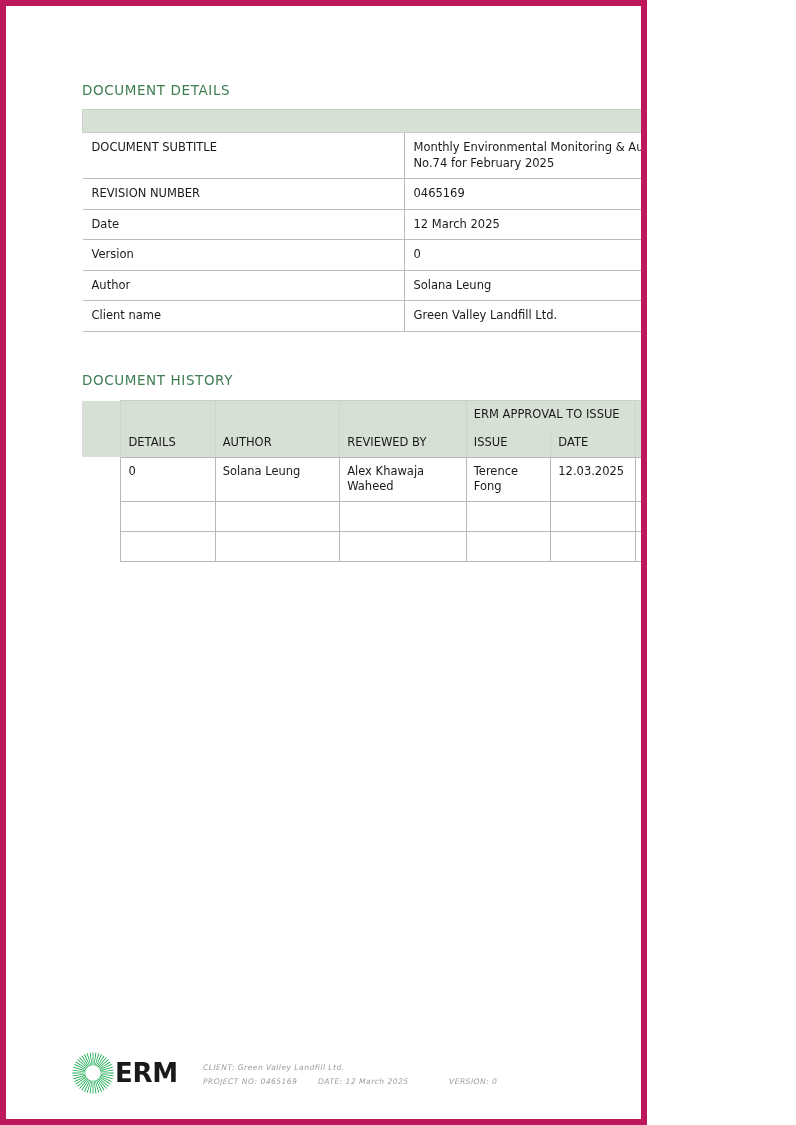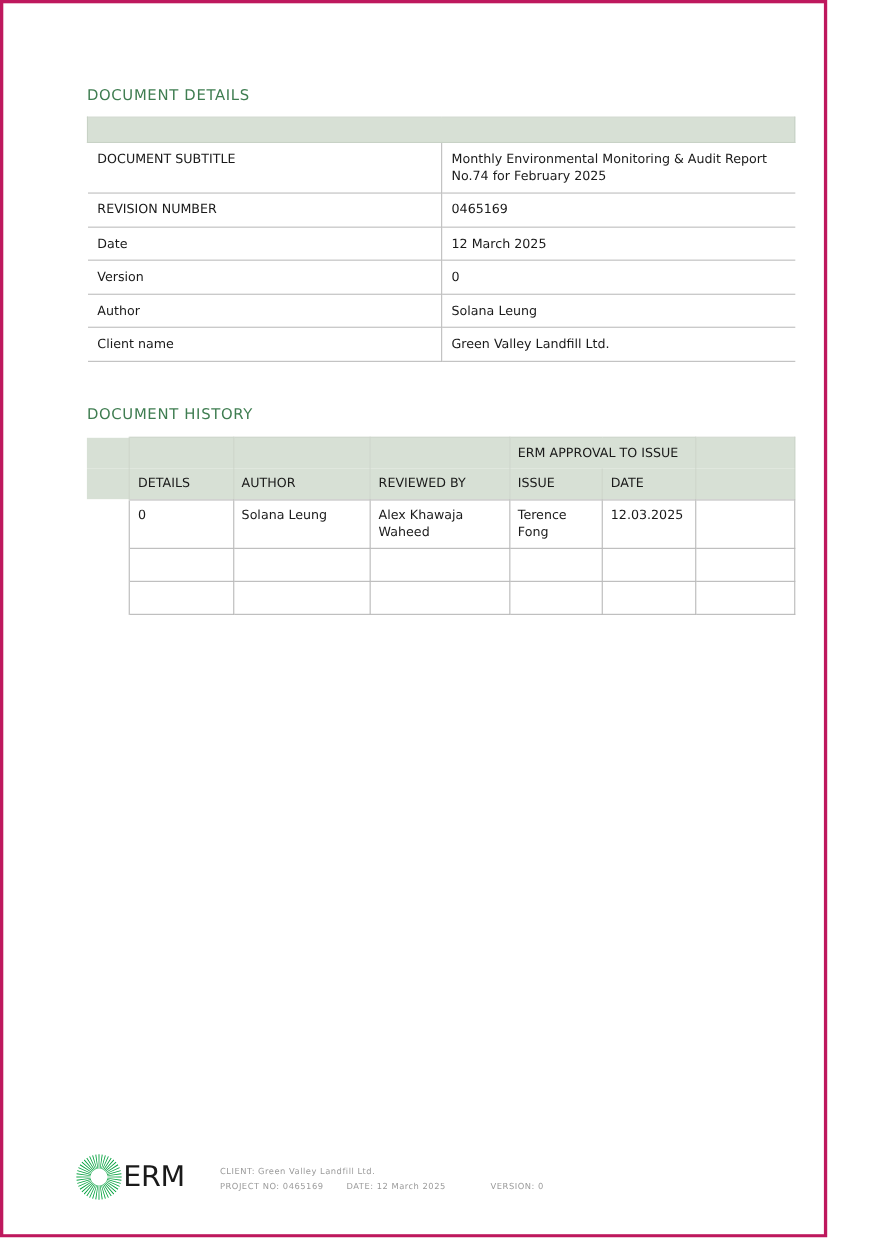--- a/index.html
+++ b/index.html
@@ -5,24 +5,24 @@
   html, body {
     margin: 0;
     padding: 0;
     background: #ffffff;
   }
   body {
     font-family: "DejaVu Sans", sans-serif;
   }
   .page {
     position: relative;
-    width: 752px;
+    width: 647px;
     height: 1125px;
     background: #ffffff;
-    border: 3px solid #be185d;
+    border: 6px solid #be185d;
     box-sizing: border-box;
     overflow: hidden;
   }
 
   
   .section-heading {
     position: absolute;
     left: 76px;
     color: #3f7d51;
     font-size: 13.5px;
@@ -136,35 +136,36 @@
     align-items: flex-start;
   }
   .logo-wrap {
     display: flex;
     align-items: center;
     width: 112px;
   }
   .logo-mark { display: block; }
   .logo-text {
     font-family: "DejaVu Sans", sans-serif;
-    font-weight: normal;
+    font-weight: bold;
     font-size: 26px;
     color: #1a1a1a;
     letter-spacing: -0.3px;
     margin-left: 1px;
     line-height: 1;
   }
   .footer-meta {
     margin-left: 19px;
     margin-top: 9px;
     color: #9b9b9b;
     font-size: 7.6px;
     letter-spacing: 0.45px;
     line-height: 1.85;
     white-space: nowrap;
+    font-style: italic;
   }
   .footer-meta .row2 span { display: inline-block; }
   .meta-project { width: 115px; }
   .meta-date { width: 131px; }
 </style>
 </head>
 <body>
 
 <div class="page">
 

